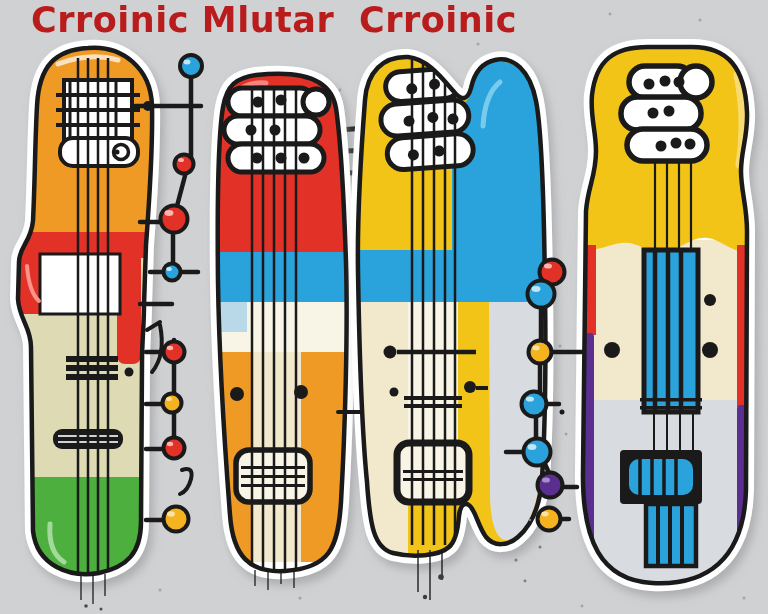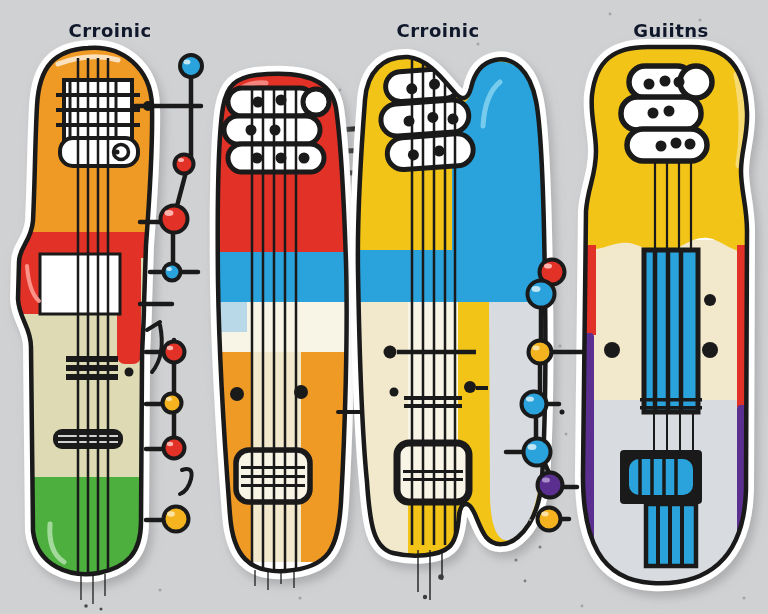--- a/index.html
+++ b/index.html
@@ -1,20 +1,20 @@
 <!DOCTYPE html>
 <html><head>
 <meta charset="utf-8">
 <style>
   html,body{margin:0;padding:0;background:#d0d1d3;}
   #stage{position:relative;width:768px;height:614px;overflow:hidden;
          font-family:"DejaVu Sans",sans-serif;}
   #art{position:absolute;left:0;top:0;}
-  .col-label{position:absolute;top:20px;transform:translateX(-50%);
-             font-size:18px;font-weight:bold;color:#0f172a;letter-spacing:.5px;
+  .col-label{position:absolute;top:0;transform:translateX(-50%);
+             font-size:35px;font-weight:bold;color:#b91c1c;letter-spacing:.5px;
              white-space:nowrap;}
   .l1{left:110px;} .l2{left:268px;} .l3{left:438px;} .l4{left:671px;}
 </style>
 </head>
 <body>
 
 <div id="stage">
 
 <svg id="art" width="768" height="614" viewBox="0 0 768 614">
   <defs>
@@ -362,15 +362,15 @@
     <g fill="#7c7d80">
       <circle cx="516" cy="560" r="1.6"></circle>
           <circle cx="525" cy="581" r="1.4"></circle>
       <circle cx="540" cy="547" r="1.5"></circle>
           <circle cx="530" cy="520" r="1.2"></circle>
     </g>
   </g>
 </svg>
 
   <div class="col-label l1">Crroinic</div>
+  <div class="col-label l2">Mlutar</div>
   <div class="col-label l3">Crroinic</div>
-  <div class="col-label l4">Guiitns</div>
 </div>
 
 </body></html>

